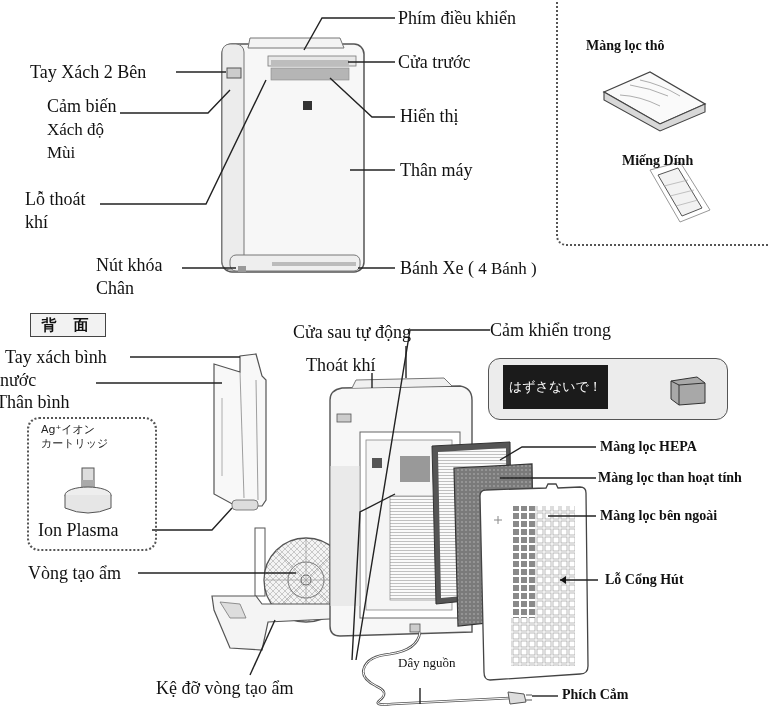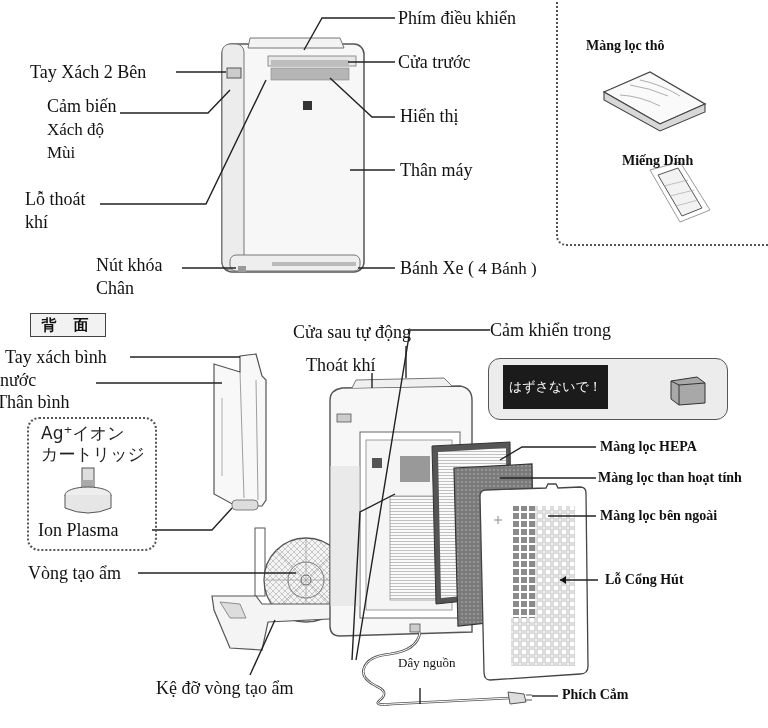--- a/index.html
+++ b/index.html
@@ -19,21 +19,21 @@
                 border:1.5px solid #444; border-radius:0; background:#f2f2f2;
                 font-family:"DejaVu Sans", sans-serif; font-size:15px; font-weight:bold;
                 text-align:center; line-height:22px; letter-spacing:6px; }
   .warn-box { position:absolute; left:488px; top:358px; width:238px; height:60px;
               border:1.5px solid #555; border-radius:12px; background:#ececec; }
   .warn-title { position:absolute; left:14px; top:6px; background:#1b1b1b; color:#fff;
                 font-family:"DejaVu Sans", sans-serif; font-size:13px; padding:13px 6px; }
   .warn-text { position:absolute; left:14px; top:28px; font-family:"DejaVu Sans", sans-serif;
                font-size:11.5px; color:#333; line-height:1.25; white-space:nowrap; }
   .ag-text { position:absolute; left:12px; top:4px; font-family:"DejaVu Sans", sans-serif;
-             font-size:17px; color:#222; line-height:1.25; white-space:nowrap; }
+             font-size:11px; color:#222; line-height:1.25; white-space:nowrap; }
 </style>
 </head>
 <body>
 
 <svg class="art" width="768" height="728" viewBox="0 0 768 728">
   <defs>
     <pattern id="hexdots" width="4" height="4" patternUnits="userSpaceOnUse">
       <rect width="4" height="4" fill="#7a7a7a"></rect>
       <circle cx="2" cy="2" r="1.1" fill="#9a9a9a"></circle>
     </pattern>

